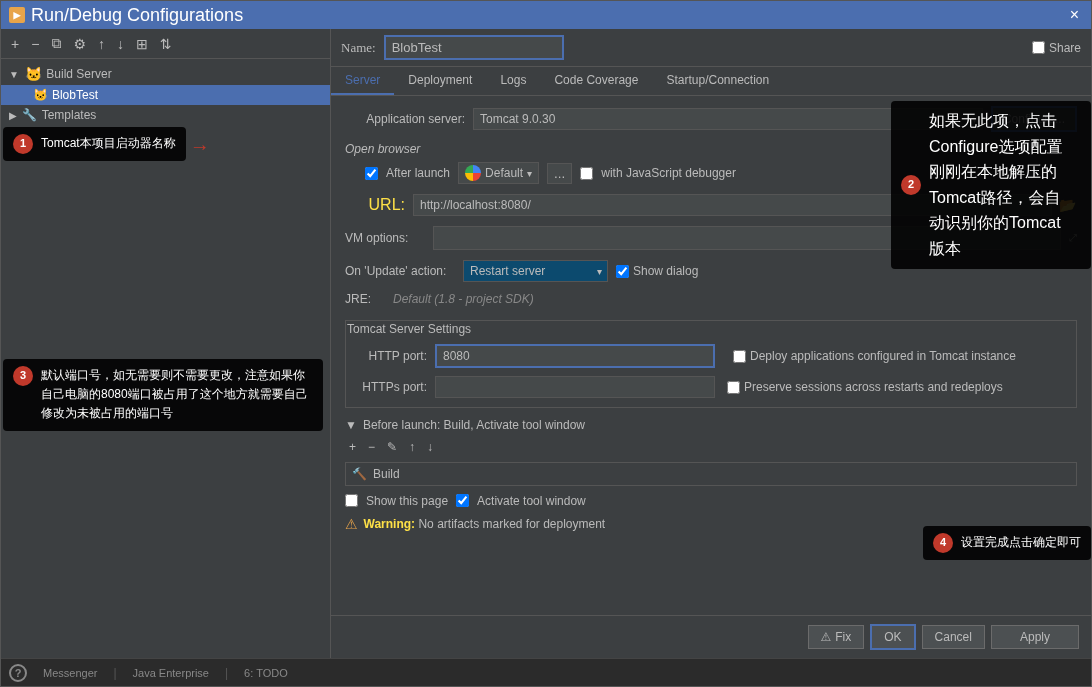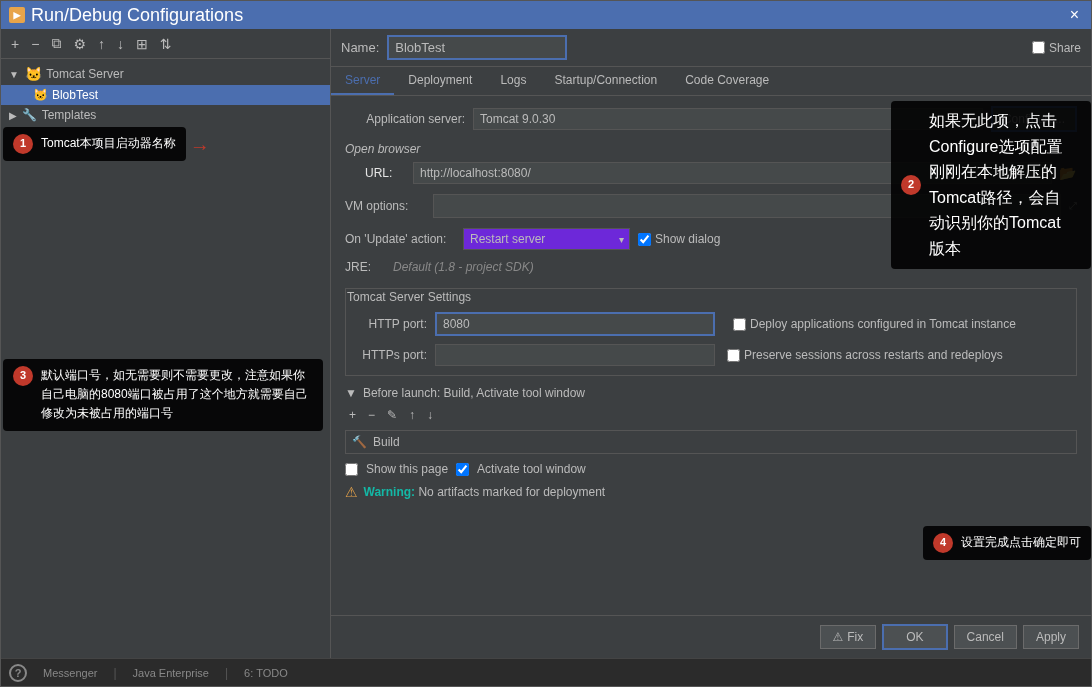--- a/index.html
+++ b/index.html
@@ -25,42 +25,42 @@
     .tree-item { padding: 3px 8px; cursor: pointer; display: flex; align-items: center; gap: 4px; color: #bbb; }
     .tree-item.selected { background: #4b6eaf; color: white; }
     .tree-arrow { font-size: 10px; margin-right: 2px; }
     .server-icon { color: #e8a44a; font-size: 14px; }
     .config-icon { color: #e8a44a; font-size: 12px; }
     
     
     .right-panel { flex: 1; background: #3c3f41; display: flex; flex-direction: column; overflow: hidden; }
     
     .name-bar { background: #3c3f41; padding: 6px 10px; display: flex; align-items: center; gap: 8px; border-bottom: 1px solid #555; }
-    .name-label { color: #bbb; font-size: 13px; }
+    .name-label { color: #bbb; font-size: 13px; font-family: Liberation Serif, serif; }
     .name-input { background: #45494a; border: 1px solid #4b6eaf; color: #bbb; padding: 3px 6px; font-size: 13px; width: 180px; outline: none; }
     .share-checkbox { color: #bbb; margin-left: auto; font-size: 12px; display: flex; align-items: center; gap: 4px; }
     
     .tabs { display: flex; border-bottom: 1px solid #555; background: #3c3f41; }
     .tab { padding: 6px 14px; color: #bbb; cursor: pointer; font-size: 12px; border-bottom: 2px solid transparent; }
     .tab.active { color: #4b6eaf; border-bottom: 2px solid #4b6eaf; }
     
     .tab-content { flex: 1; overflow-y: auto; padding: 10px 14px; }
     
     .form-row { display: flex; align-items: center; margin-bottom: 10px; gap: 8px; }
     .form-label { color: #bbb; min-width: 120px; text-align: right; font-size: 12px; }
     .configure-btn { background: #4c5052; border: 1px solid #6b6b6b; color: #bbb; padding: 4px 10px; cursor: pointer; font-size: 12px; border: 2px solid #4b6eaf; }
     
     .section-title { color: #bbb; font-size: 12px; font-style: italic; margin-bottom: 6px; }
     
     .checkbox-row { display: flex; align-items: center; gap: 8px; margin-bottom: 10px; }
     .checkbox-label { color: #bbb; font-size: 12px; }
     .browser-icon { width: 16px; height: 16px; border-radius: 50%; background: conic-gradient(#4285f4 0 90deg, #ea4335 90deg 180deg, #fbbc05 180deg 270deg, #34a853 270deg 360deg); display: inline-block; vertical-align: middle; }
     
     .url-row { display: flex; align-items: center; margin-bottom: 10px; gap: 8px; }
-    .url-label { color: #e5e5e5; min-width: 40px; font-size: 12px; }
+    .url-label { color: #fde047; min-width: 40px; font-size: 16px; text-align: right; }
     .url-input { flex: 1; background: #45494a; border: 1px solid #555; color: #bbb; padding: 3px 6px; font-size: 12px; }
     .url-icon { color: #bbb; font-size: 14px; }
     
     .vm-row { display: flex; align-items: center; margin-bottom: 10px; gap: 8px; }
     .vm-label { color: #bbb; min-width: 80px; font-size: 12px; }
     .vm-input { flex: 1; background: #45494a; border: 1px solid #555; color: #bbb; padding: 3px 6px; font-size: 12px; height: 24px; }
     .expand-icon { color: #bbb; font-size: 10px; }
     
     .update-row { display: flex; align-items: center; margin-bottom: 10px; gap: 8px; flex-wrap: wrap; }
     .update-label { color: #bbb; min-width: 110px; font-size: 12px; }
@@ -79,33 +79,33 @@
     .port-input-normal { background: #45494a; border: 1px solid #555; color: #bbb; padding: 3px 6px; font-size: 12px; width: 280px; }
     .deploy-checkbox { color: #bbb; font-size: 12px; display: flex; align-items: center; gap: 4px; }
     
     .before-launch { margin-top: 8px; }
     .before-launch-title { color: #bbb; font-size: 12px; display: flex; align-items: center; gap: 6px; margin-bottom: 6px; }
     .before-launch-toolbar { display: flex; gap: 4px; margin-bottom: 6px; }
     .bl-btn { background: none; border: none; color: #bbb; cursor: pointer; padding: 2px 4px; font-size: 12px; }
     .build-row { display: flex; align-items: center; gap: 6px; padding: 4px 6px; border: 1px solid #555; background: #3c3f41; color: #bbb; font-size: 12px; }
     .build-icon { color: #e8a44a; }
     
-    .show-page-row { display: flex; align-items: flex-end; gap: 8px; margin-top: 8px; color: #bbb; font-size: 12px; }
+    .show-page-row { display: flex; align-items: flex-start; gap: 8px; margin-top: 8px; color: #bbb; font-size: 12px; }
     
     .warning-row { display: flex; align-items: center; gap: 6px; margin-top: 8px; }
     .warning-icon { color: #e8a44a; font-size: 14px; }
     .warning-text { color: #bbb; font-size: 12px; }
-    .warning-text strong { color: #14b8a6; }
+    .warning-text strong { color: #fde047; }
     
     
     .bottom-bar { background: #3c3f41; border-top: 1px solid #555; padding: 8px 12px; display: flex; justify-content: flex-end; align-items: center; gap: 6px; }
     .fix-btn { background: #4c5052; border: 1px solid #6b6b6b; color: #bbb; padding: 4px 12px; cursor: pointer; font-size: 12px; display: flex; align-items: center; gap: 4px; }
-    .ok-btn { background: #4c5052; border: 2px solid #4b6eaf; color: #bbb; padding: 4px 22px; cursor: pointer; font-size: 12px; }
+    .ok-btn { background: #4c5052; border: 2px solid #4b6eaf; color: #bbb; padding: 4px 12px; cursor: pointer; font-size: 12px; }
     .cancel-btn { background: #4c5052; border: 1px solid #6b6b6b; color: #bbb; padding: 4px 12px; cursor: pointer; font-size: 12px; }
-    .apply-btn { background: #4c5052; border: 1px solid #6b6b6b; color: #bbb; padding: 4px 12px; cursor: pointer; font-size: 12px; }
+    .apply-btn { background: #4c5052; border: 1px solid #6b6b6b; color: #bbb; padding: 4px 28px; cursor: pointer; font-size: 12px; }
     
     .circle-badge { width: 20px; height: 20px; border-radius: 50%; background: #c0392b; color: white; font-size: 11px; font-weight: bold; display: inline-flex; align-items: center; justify-content: center; margin-right: 4px; flex-shrink: 0; }
     
     .ann-box { background: rgba(0,0,0,0.88); color: white; border-radius: 4px; padding: 7px 10px; font-size: 12px; line-height: 1.6; display: flex; align-items: flex-start; gap: 4px; }
     
     .select-wrapper { position: relative; display: inline-block; }
     .select-wrapper::after { content: '▾'; position: absolute; right: 6px; top: 50%; transform: translateY(-50%); color: #bbb; pointer-events: none; font-size: 10px; }
     select { background: #45494a; border: 1px solid #555; color: #bbb; padding: 3px 22px 3px 6px; font-size: 12px; appearance: none; cursor: pointer; }
     
     .taskbar { height: 28px; background: #2b2b2b; display: flex; align-items: center; border-top: 1px solid #444; padding: 0 8px; gap: 16px; }
@@ -142,21 +142,21 @@
         <button class="toolbar-btn">↓</button>
         <button class="toolbar-btn">⊞</button>
         <button class="toolbar-btn">⇅</button>
       </div>
 
       <div class="tree-area" style="position:relative;">
 
         <div class="tree-item">
           <span class="tree-arrow">▼</span>
           <span class="server-icon">🐱</span>
-          <span>Tomcat Server</span>
+          <span>Build Server</span>
         </div>
         <div class="tree-item selected" style="padding-left: 32px;">
           <span class="config-icon">🐱</span>
           <span>BlobTest</span>
         </div>
 
         <div class="tree-item">
           <span class="tree-arrow">▶</span>
           <span>🔧</span>
           <span>Templates</span>
@@ -188,55 +188,67 @@
         <div class="share-checkbox">
           <input type="checkbox" style="">
           <span>Share</span>
         </div>
       </div>
 
       <div class="tabs">
         <div class="tab active">Server</div>
         <div class="tab">Deployment</div>
         <div class="tab">Logs</div>
+        <div class="tab">Code Coverage</div>
         <div class="tab">Startup/Connection</div>
-        <div class="tab">Code Coverage</div>
       </div>
 
       <div class="tab-content" style="position:relative;">
 
         <div class="form-row">
           <span class="form-label">Application server:</span>
           <div class="select-wrapper" style="flex:1;">
             <select style="width:100%; background:#45494a; border:1px solid #555; color:#bbb; padding: 3px 22px 3px 6px; font-size:12px;">
               <option>Tomcat 9.0.30</option>
             </select>
           </div>
           <button class="configure-btn">Configure...</button>
         </div>
 
         <div style="margin-bottom: 6px;">
           <div class="section-title">Open browser</div>
+          <div class="checkbox-row" style="margin-left: 20px;">
+            <input type="checkbox" checked="" style="">
+            <span class="checkbox-label">After launch</span>
+            <div style="display:flex; align-items:center; gap:4px; background:#45494a; border:1px solid #555; padding: 2px 6px; cursor:pointer;">
+              <span class="browser-icon"></span>
+              <span style="color:#bbb; font-size:12px;">Default</span>
+              <span style="color:#bbb; font-size:10px;">▾</span>
+            </div>
+            <button style="background:#45494a; border:1px solid #555; color:#bbb; padding: 2px 6px; cursor:pointer;">...</button>
+            <input type="checkbox" style="">
+            <span class="checkbox-label">with JavaScript debugger</span>
+          </div>
           <div class="url-row" style="margin-left: 20px;">
             <span class="url-label">URL:</span>
             <input type="text" class="url-input" value="http://localhost:8080/" style="">
             <span class="url-icon">📂</span>
           </div>
         </div>
 
         <div class="vm-row">
           <span class="vm-label">VM options:</span>
           <input type="text" class="vm-input" value="" style="">
           <span class="expand-icon">⤢</span>
         </div>
 
         <div class="update-row">
           <span class="update-label">On 'Update' action:</span>
           <div class="select-wrapper">
-            <select style="background:#6d28d9; border:1px solid #555; color:#bbb; padding: 3px 22px 3px 6px; font-size:12px; width: 167px;">
+            <select style="background:#0c4a6e; border:1px solid #555; color:#bbb; padding: 3px 22px 3px 6px; font-size:12px; width: 145px;">
               <option>Restart server</option>
             </select>
           </div>
           <div class="show-dialog-cb">
             <input type="checkbox" checked="" style="">
             <span>Show dialog</span>
           </div>
         </div>
 
         <div class="jre-row">

